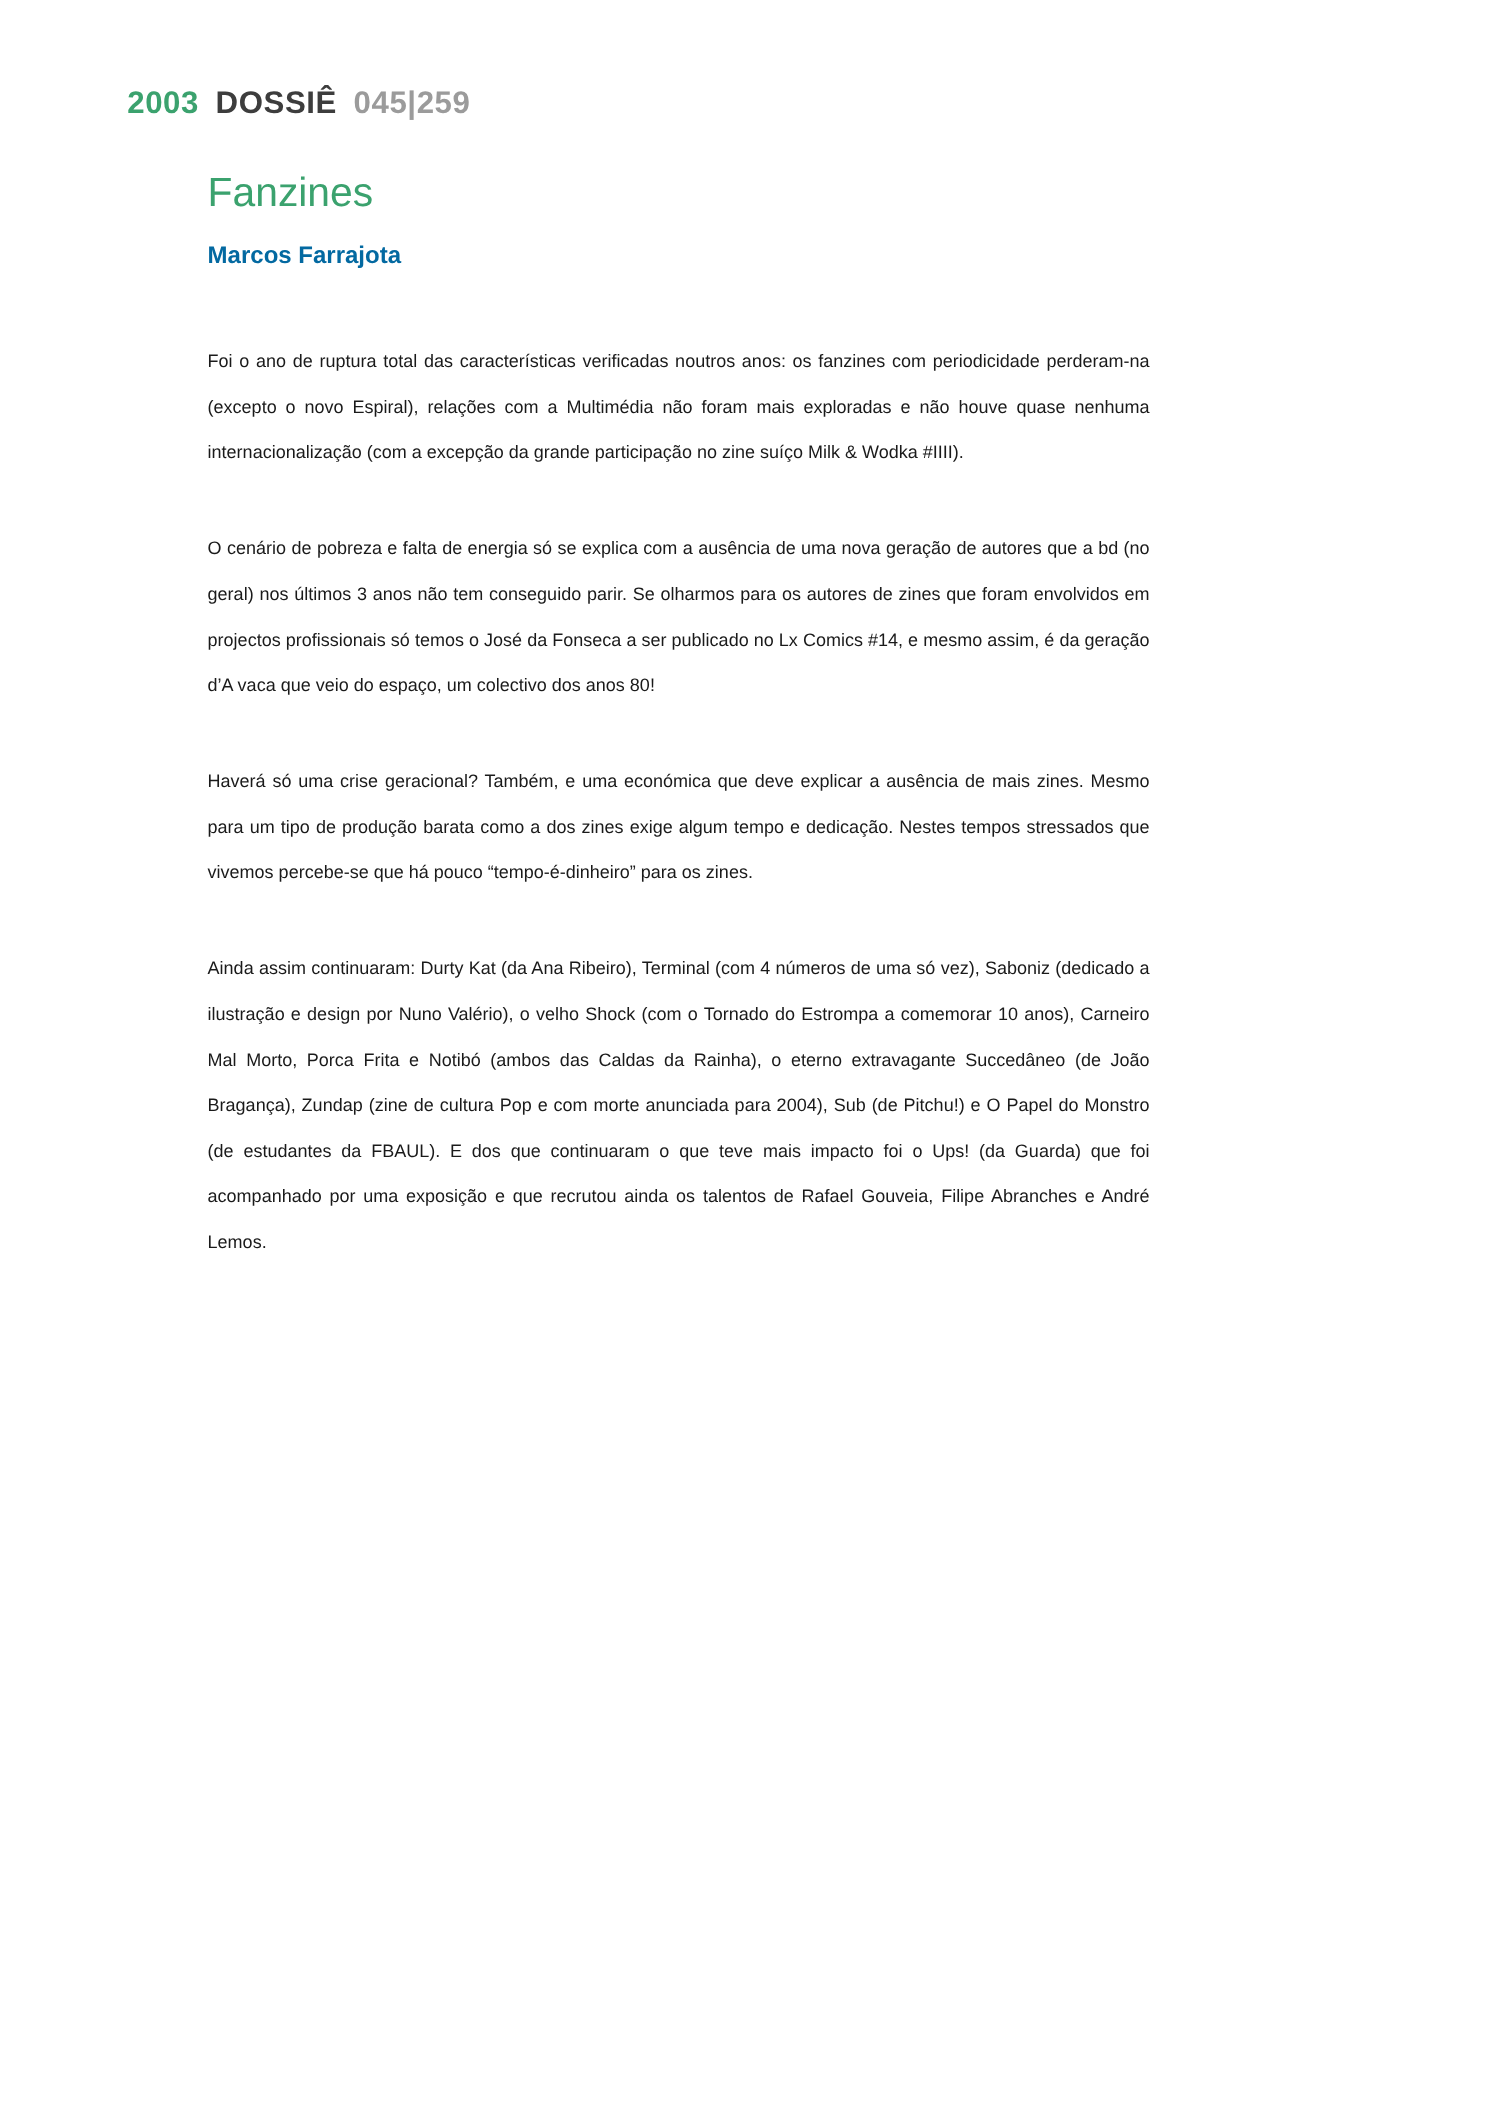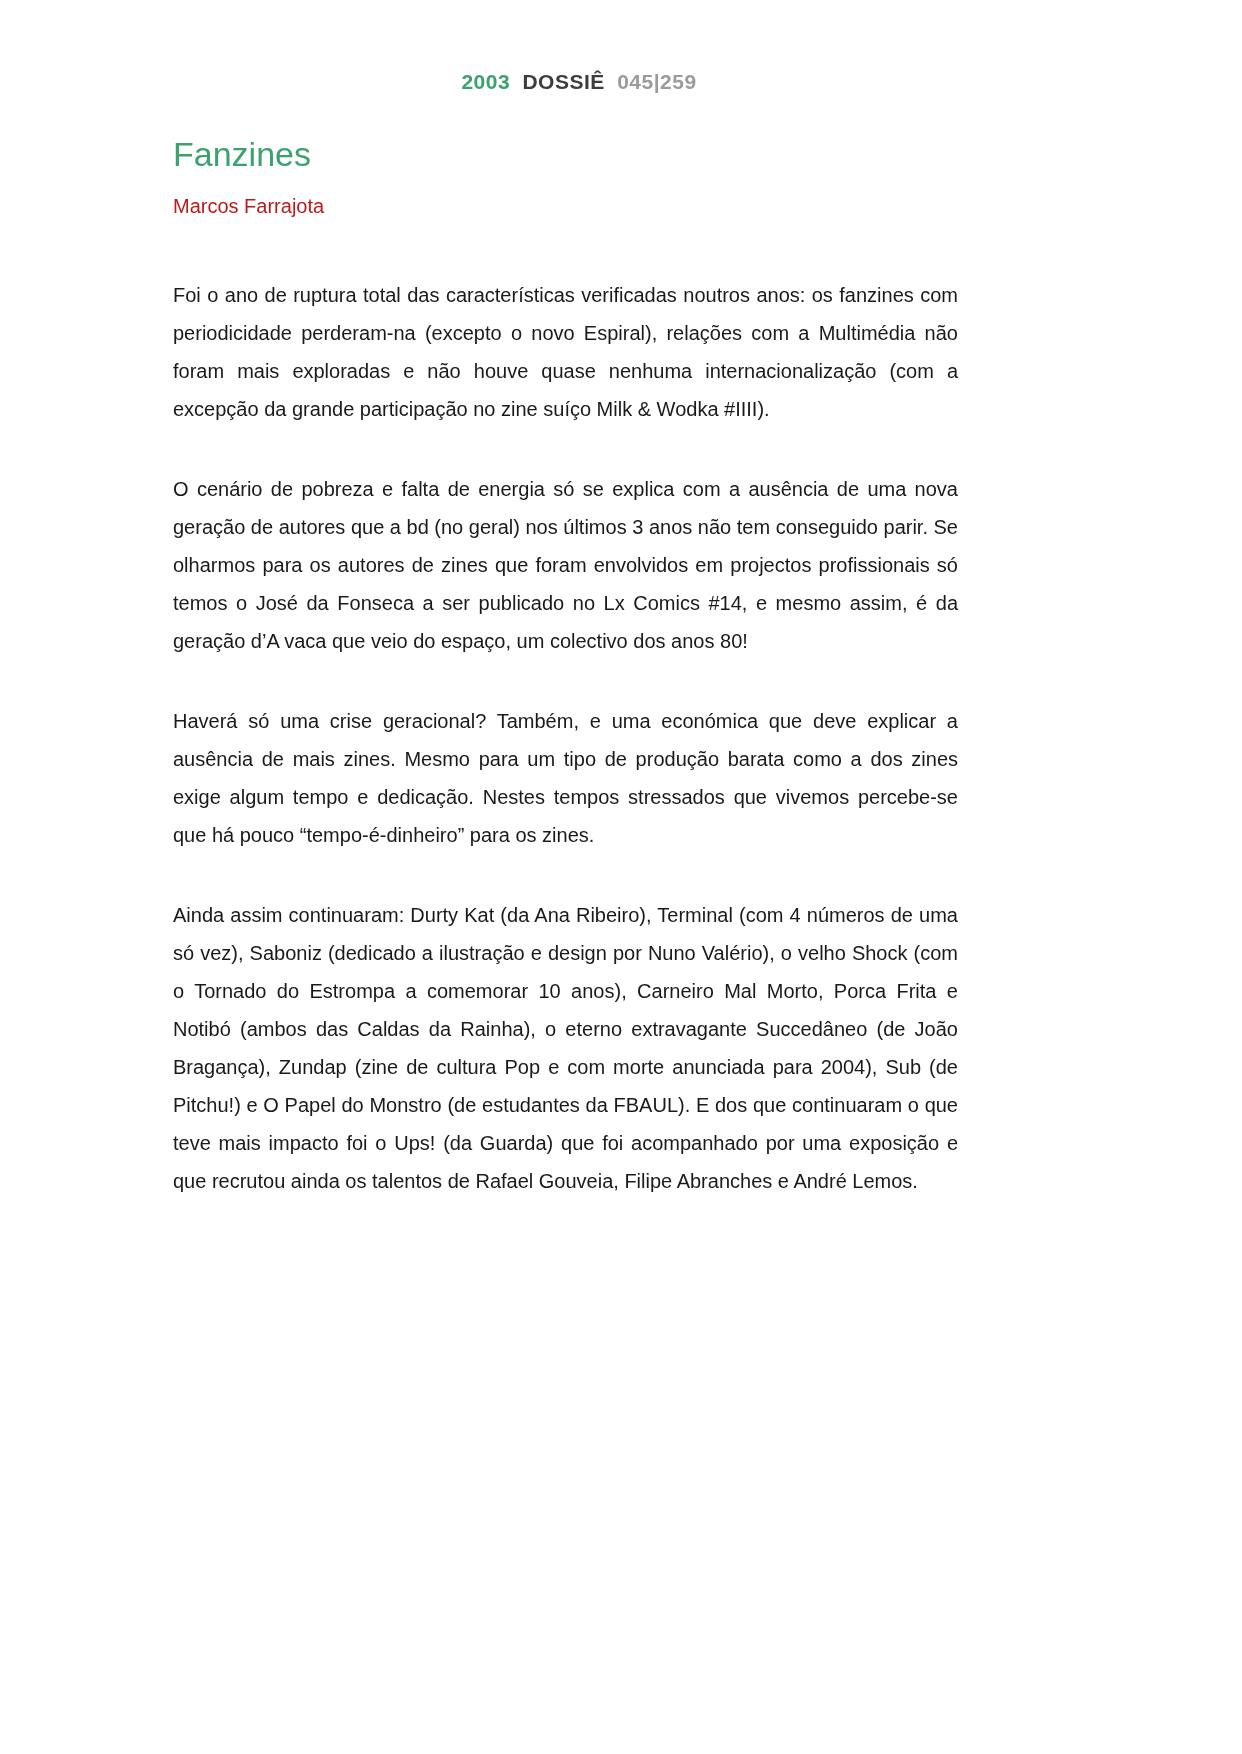--- a/index.html
+++ b/index.html
@@ -13,22 +13,22 @@
   }
   .page {
     position: relative;
     width: 1242px;
     height: 1754px;
     background: #ffffff;
     overflow: hidden;
   }
   .doc-header {
     padding: 70px 190px 0 106px;
-    text-align: center;
-    font-size: 21px;
+    text-align: left;
+    font-size: 26px;
     font-weight: bold;
     letter-spacing: 0.5px;
   }
   .doc-header .year {
     color: #3ba26e;
   }
   .doc-header .section {
     color: #3d3d3d;
     margin-left: 6px;
   }
@@ -43,30 +43,30 @@
   .page-title {
     margin: 40px 0 0 0;
     font-size: 34px;
     font-weight: normal;
     color: #3ba26e;
     line-height: 40px;
   }
   .author {
     margin: 20px 0 0 0;
     font-size: 20px;
-    font-weight: normal;
-    color: #b91c1c;
+    font-weight: bold;
+    color: #0369a1;
     line-height: 24px;
   }
   .body-text {
     margin-top: 58px;
   }
   .body-text p {
     margin: 0 0 42px 0;
-    font-size: 20px;
+    font-size: 15px;
     line-height: 38px;
     text-align: justify;
     color: #1a1a1a;
   }
 </style>
 </head>
 <body>
 
 <div class="page">
 

